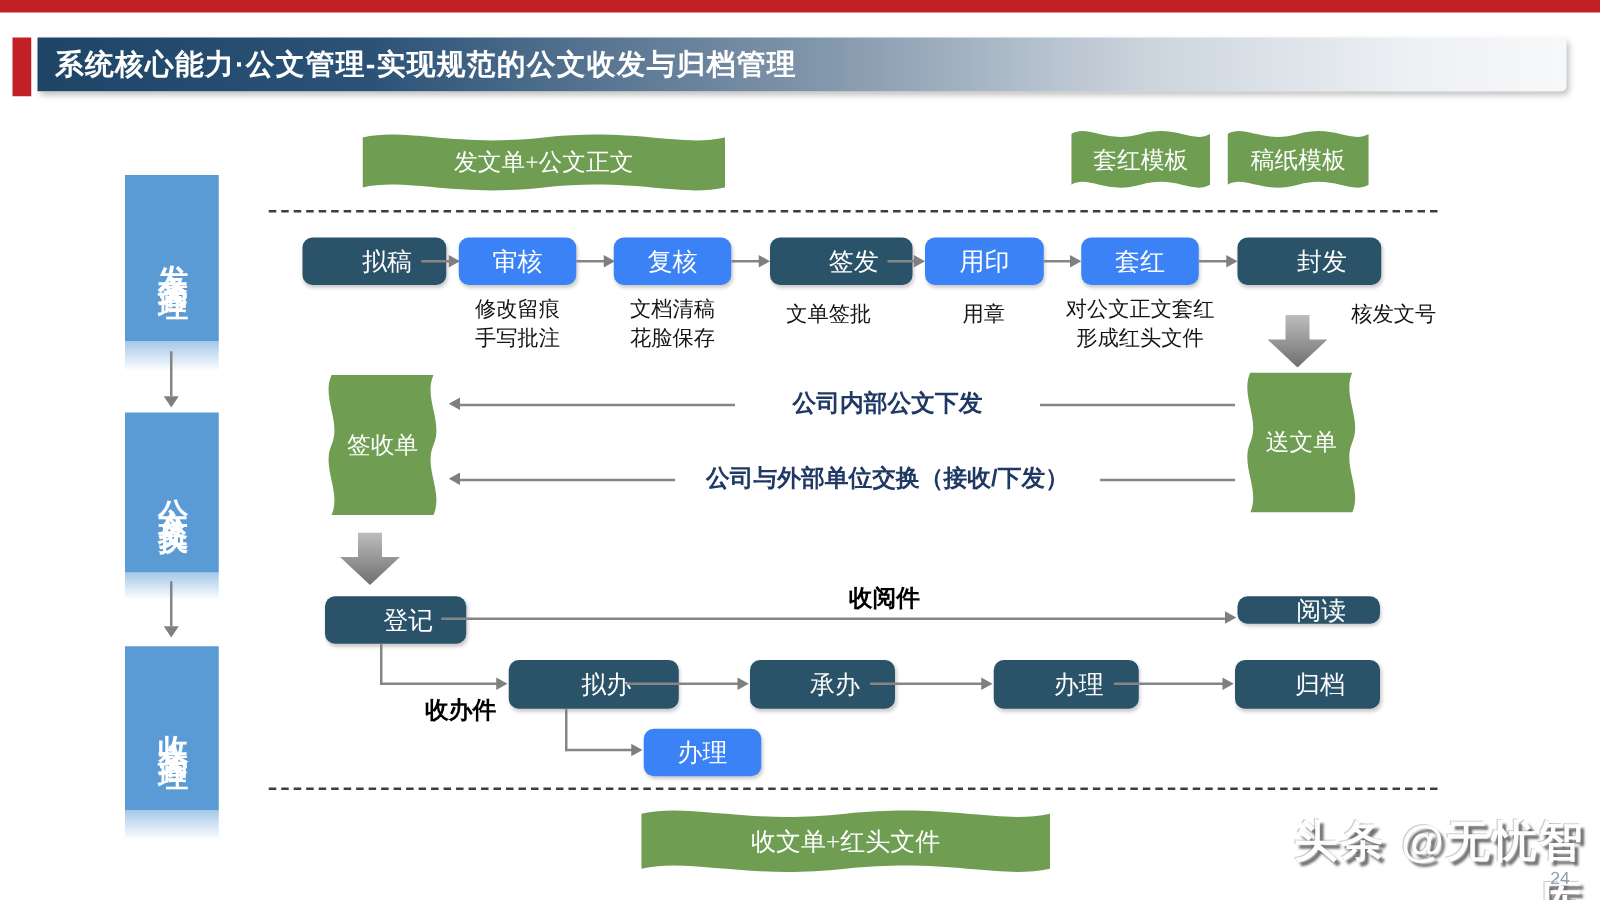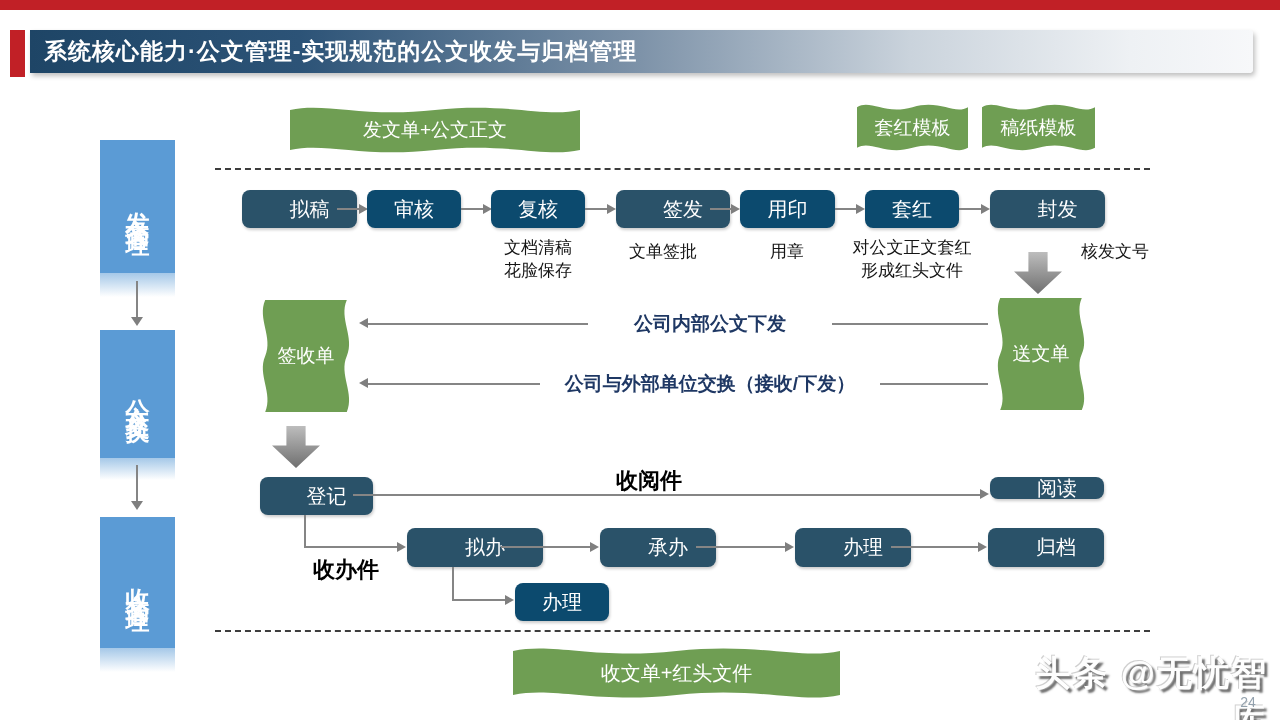--- a/index.html
+++ b/index.html
@@ -23,28 +23,28 @@
   .ah{position:absolute;width:0;height:0;}
   .ah-r{border-left:9px solid #7f7f7f;border-top:5px solid transparent;border-bottom:5px solid transparent;}
   .ah-l{border-right:9px solid #7f7f7f;border-top:5px solid transparent;border-bottom:5px solid transparent;}
   .ah-d{border-top:9px solid #7f7f7f;border-left:6px solid transparent;border-right:6px solid transparent;}
   
   .dash{position:absolute;height:0;border-top:2px dashed #3d3d3d;}
   
   .fb{position:absolute;border-radius:8px;color:#fff;font-size:20px;display:flex;align-items:center;justify-content:center;
       box-shadow:1px 2px 3px rgba(0,0,0,.2);}
   .fb.dark{background:#2A5269;padding-left:20px;}
-  .fb.blue{background:#0c4a6e;text-align:center;}
+  .fb.blue{background:#3b82f6;text-align:center;}
   
   .note{position:absolute;text-align:center;font-size:17px;line-height:23px;color:#151515;white-space:pre-line;}
-  .blabel{position:absolute;font-weight:bold;font-size:22px;color:#000;text-align:left;font-family:Liberation Mono, monospace;}
+  .blabel{position:absolute;font-weight:bold;font-size:19px;color:#000;text-align:right;font-family:Liberation Mono, monospace;}
   .xlabel{position:absolute;font-weight:bold;font-size:19px;color:#1F3864;text-align:center;background:#fff;
           padding:0 10px;line-height:24px;}
   
-  .banner{position:absolute;display:flex;align-items:center;justify-content:center;}
+  .banner{position:absolute;display:flex;align-items:center;justify-content:center;font-family:Liberation Serif, serif;}
   .banner svg{position:absolute;left:0;top:0;width:100%;height:100%;}
   .banner span{position:relative;color:#fff;font-size:19px;z-index:1;}
   
   .bigarr{position:absolute;}
   
   .watermark{position:absolute;left:1000px;top:650px;width:268px;text-align:right;font-size:35px;font-weight:bold;color:#fefefe;
     text-shadow:3px 3px 2px rgba(95,95,95,.9),-1px -1px 0 rgba(160,160,160,.5);letter-spacing:2px;}
   .pagenum{position:absolute;left:1228px;top:694px;width:40px;text-align:center;font-size:14px;color:#93a1ad;}
 </style>
 </head>
@@ -132,20 +132,22 @@
   <div class="fb blue" style="left:865px;top:190px;width:94px;height:38px;">
     <span>套红</span>
   </div>
   <div class="hl" style="left:959px;top:208px;width:24px;"></div>
   <div class="ah ah-r" style="left:981px;top:204px;"></div>
 
   <div class="fb dark" style="left:990px;top:190px;width:95px;height:38px;">
     <span>封发</span>
   </div>
 
+  <div class="note" style="left:352px;top:236px;width:124px;">修改留痕
+手写批注</div>
   <div class="note" style="left:476px;top:236px;width:124px;">文档清稿
 花脸保存</div>
   <div class="note" style="left:601px;top:240px;width:124px;">文单签批</div>
   <div class="note" style="left:725px;top:240px;width:124px;">用章</div>
   <div class="note" style="left:845px;top:236px;width:134px;">对公文正文套红
 形成红头文件</div>
   <div class="note" style="left:1070px;top:240px;width:90px;">核发文号</div>
 
   <div class="bigarr" style="left:1014px;top:252px;width:48px;height:42px;">
     <svg viewBox="0 0 50 43" width="48" height="42" preserveAspectRatio="none">

